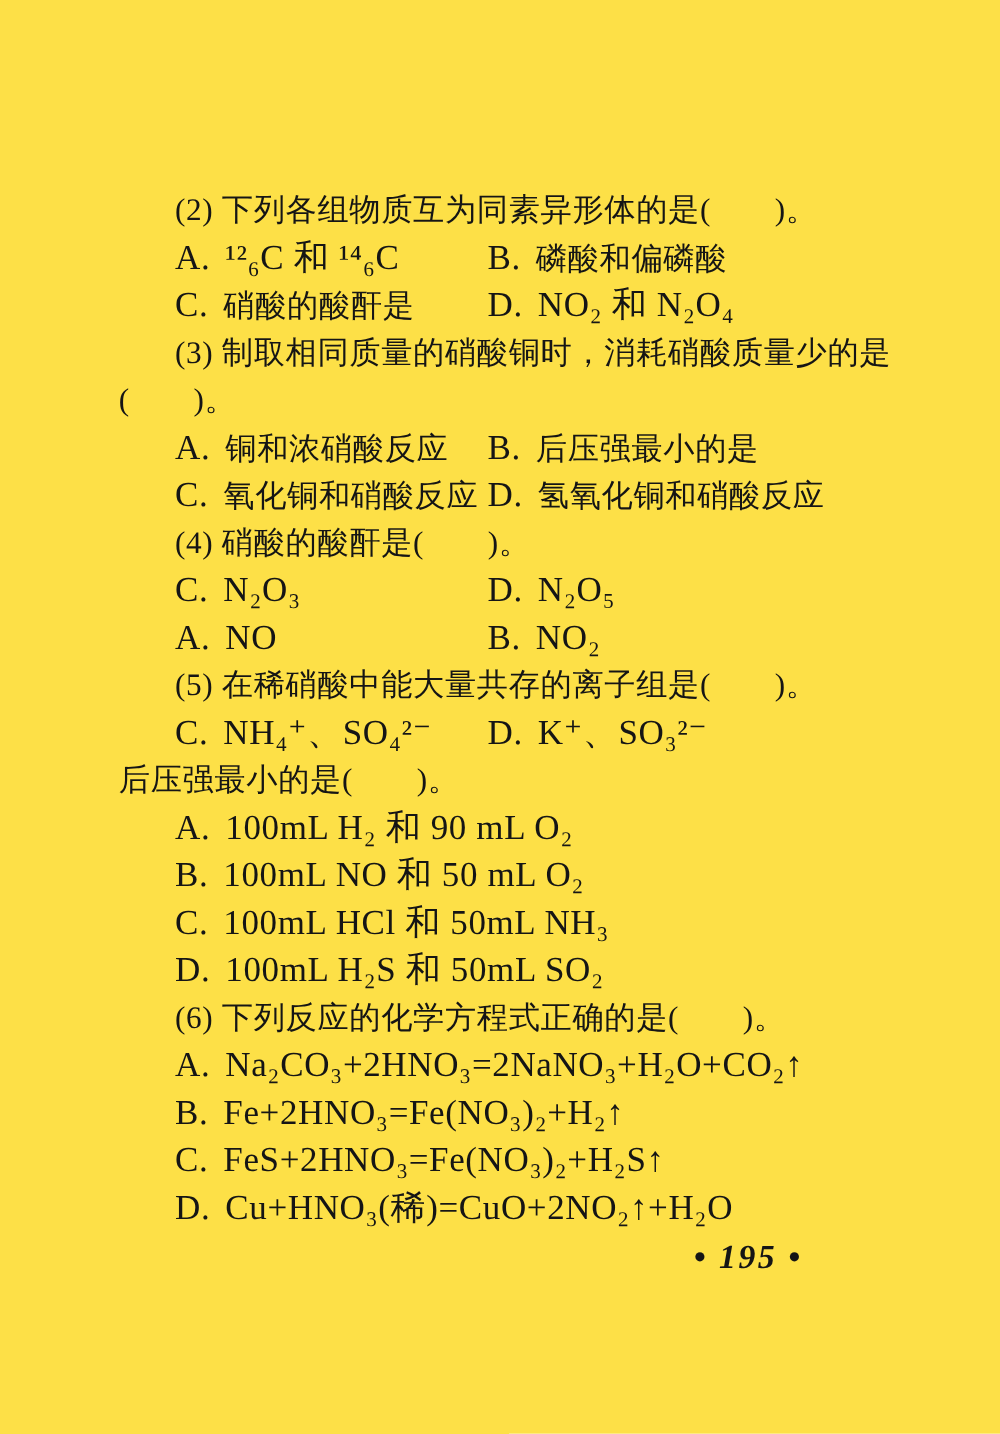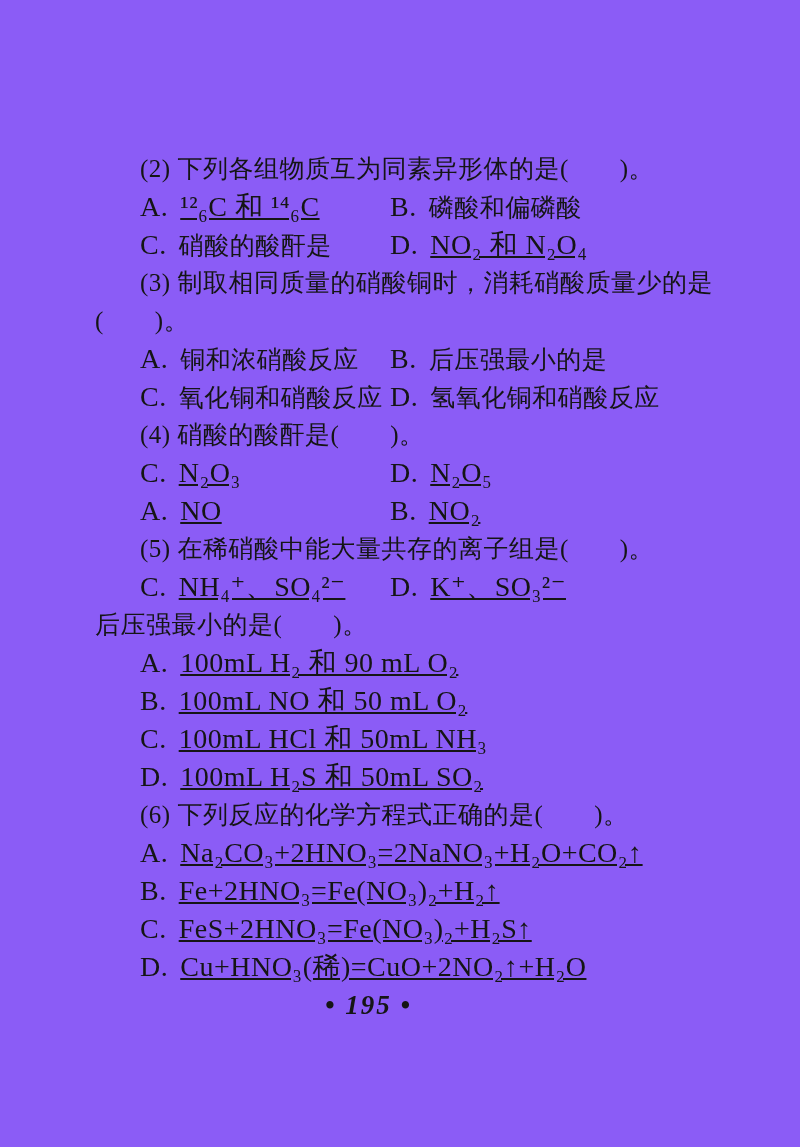--- a/index.html
+++ b/index.html
@@ -4,21 +4,21 @@
 <style>
   html, body { margin: 0; padding: 0; }
   body {
     width: 800px; height: 1147px;
     background: #ffffff;
     font-family: "Liberation Serif", "DejaVu Serif", serif;
   }
   .page {
     position: relative;
     width: 800px; height: 1147px;
-    background: #8b5cf6;
+    background: #fde047;
     color: #151515;
     overflow: hidden;
   }
   .content {
     position: absolute;
     left: 95px; top: 150px;
     width: 615px;
     font-size: 25px;
   }
   .line {
@@ -28,23 +28,23 @@
     letter-spacing: 0.5px;
   }
   .indent { text-indent: 45px; }
   .optrow { padding-left: 45px; }
   .cell { display: inline-block; vertical-align: top; }
   .c1 { min-width: 250px; }
   .olabel {
     font-size: 28px;
     margin-right: 12px;
   }
-  .lat { font-size: 28px; text-decoration: underline; }
+  .lat { font-size: 28px; }
   .pagenum {
-    text-align: center;
+    text-align: right;
     padding-right: 68px;
     font-style: italic;
     font-weight: 600;
     font-size: 27px;
     letter-spacing: 2px;
   }
 </style>
 </head>
 <body>
 

